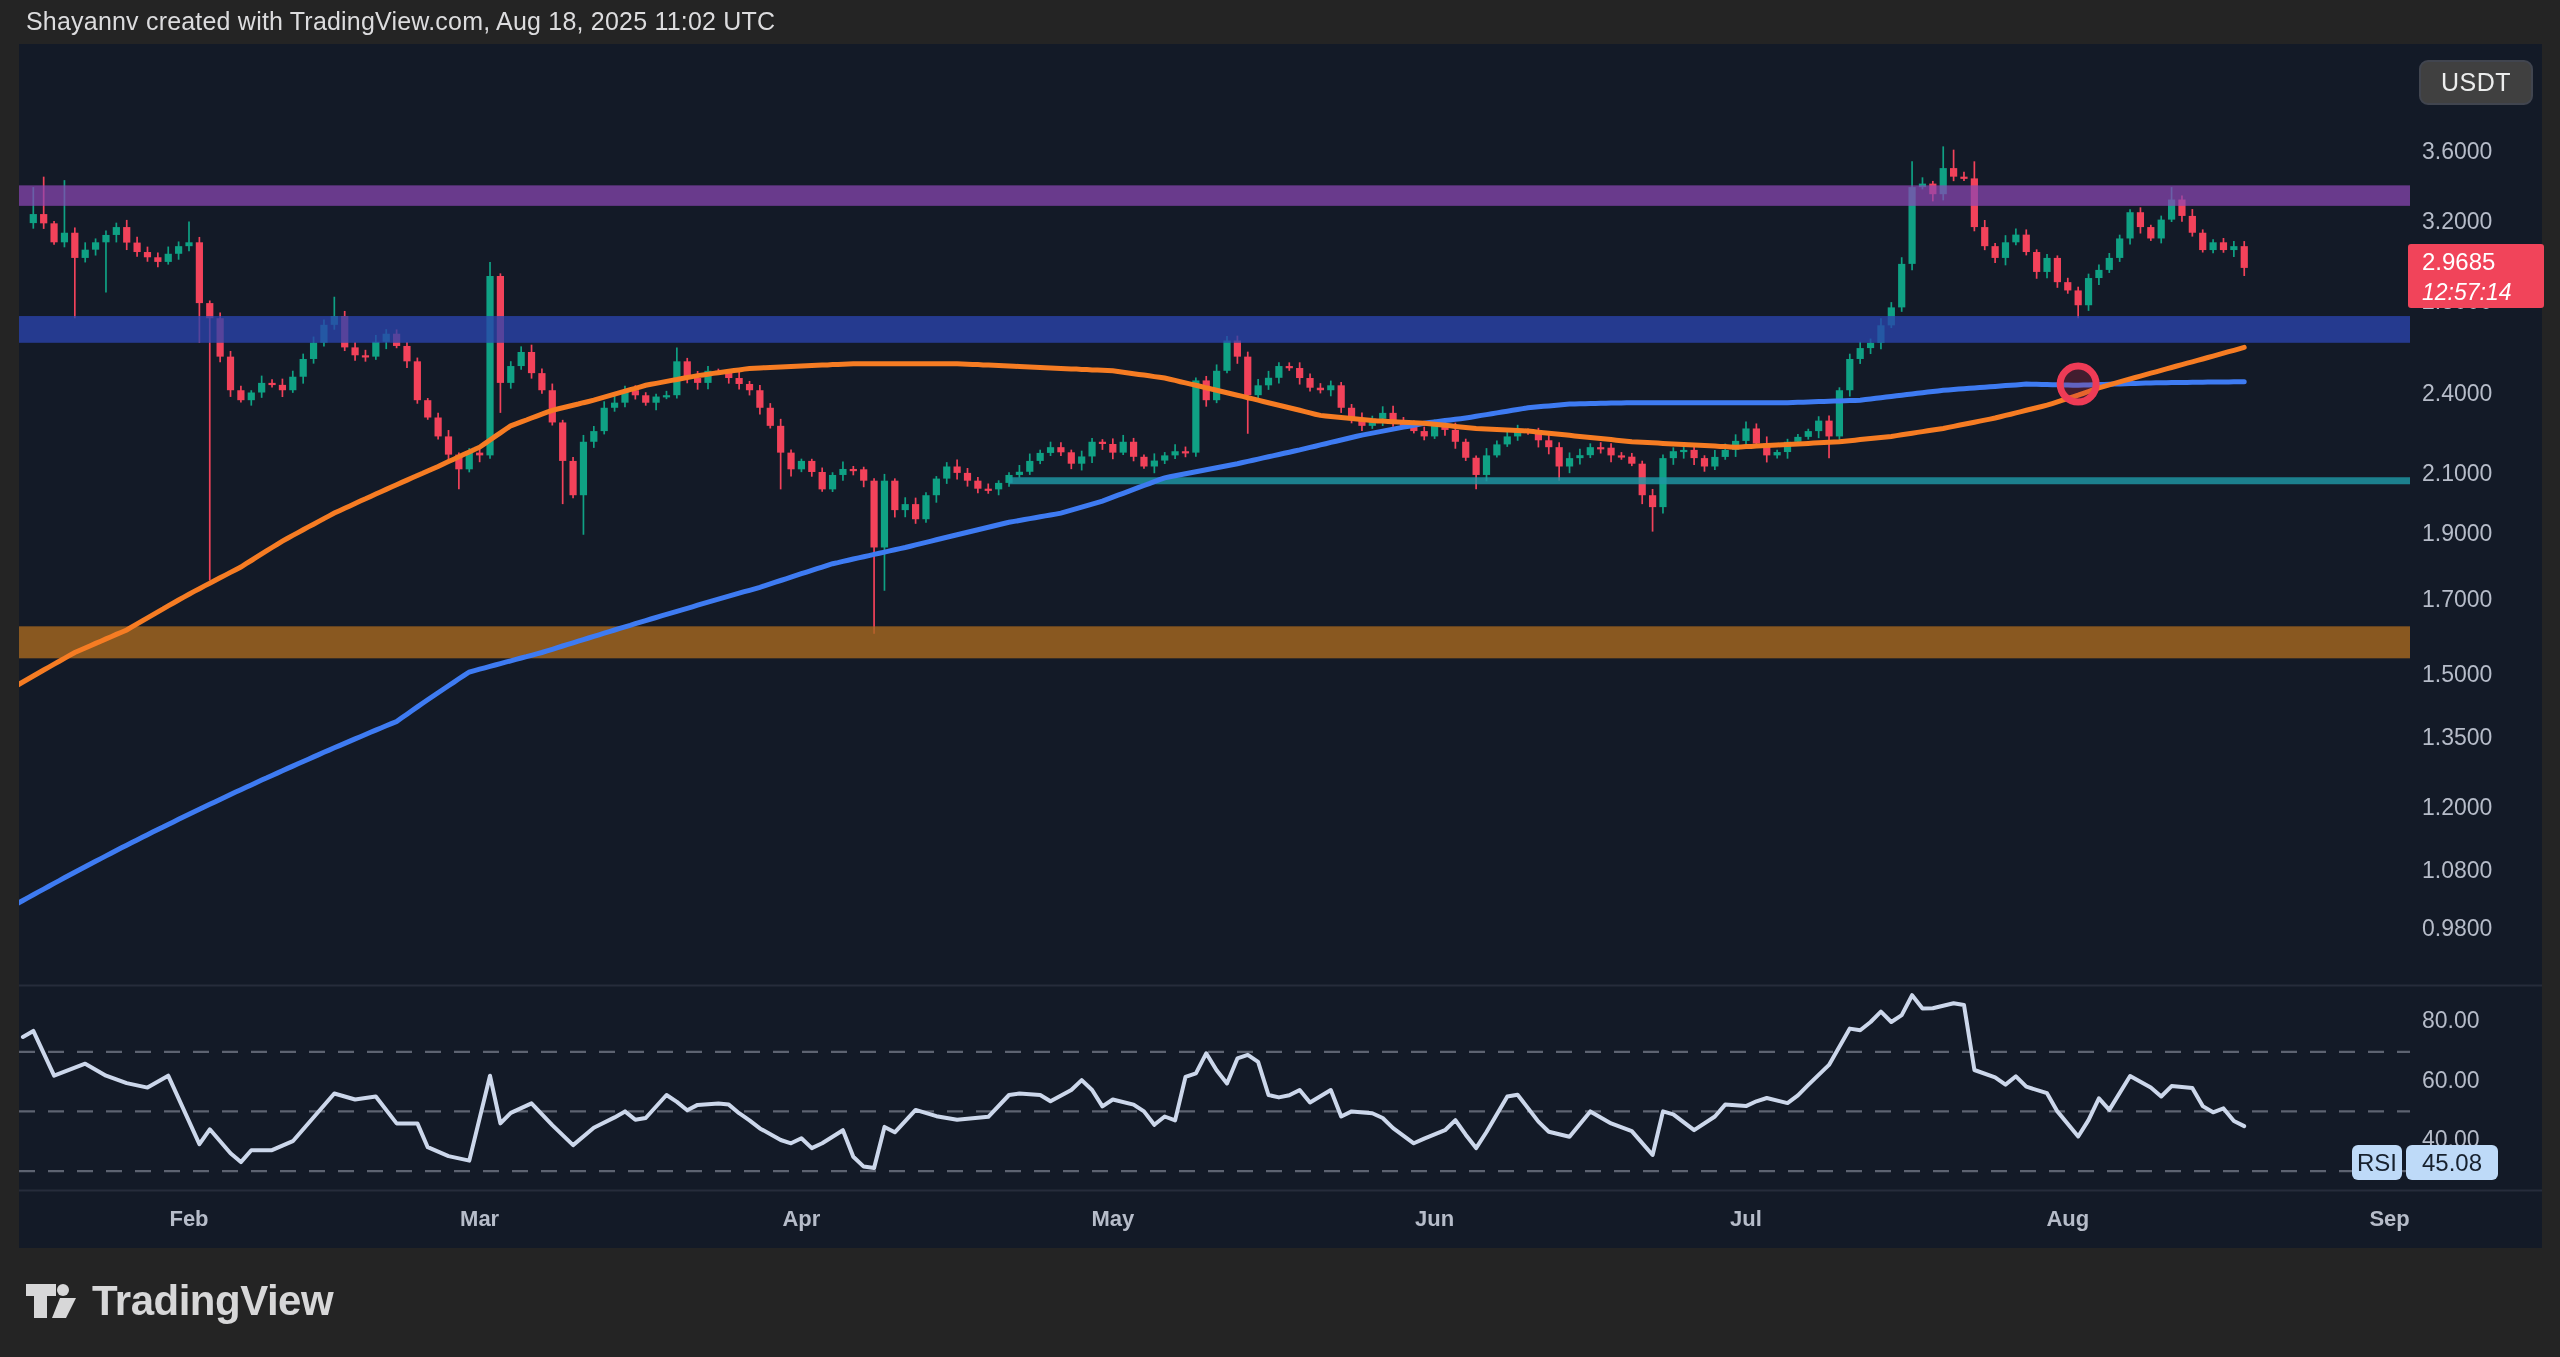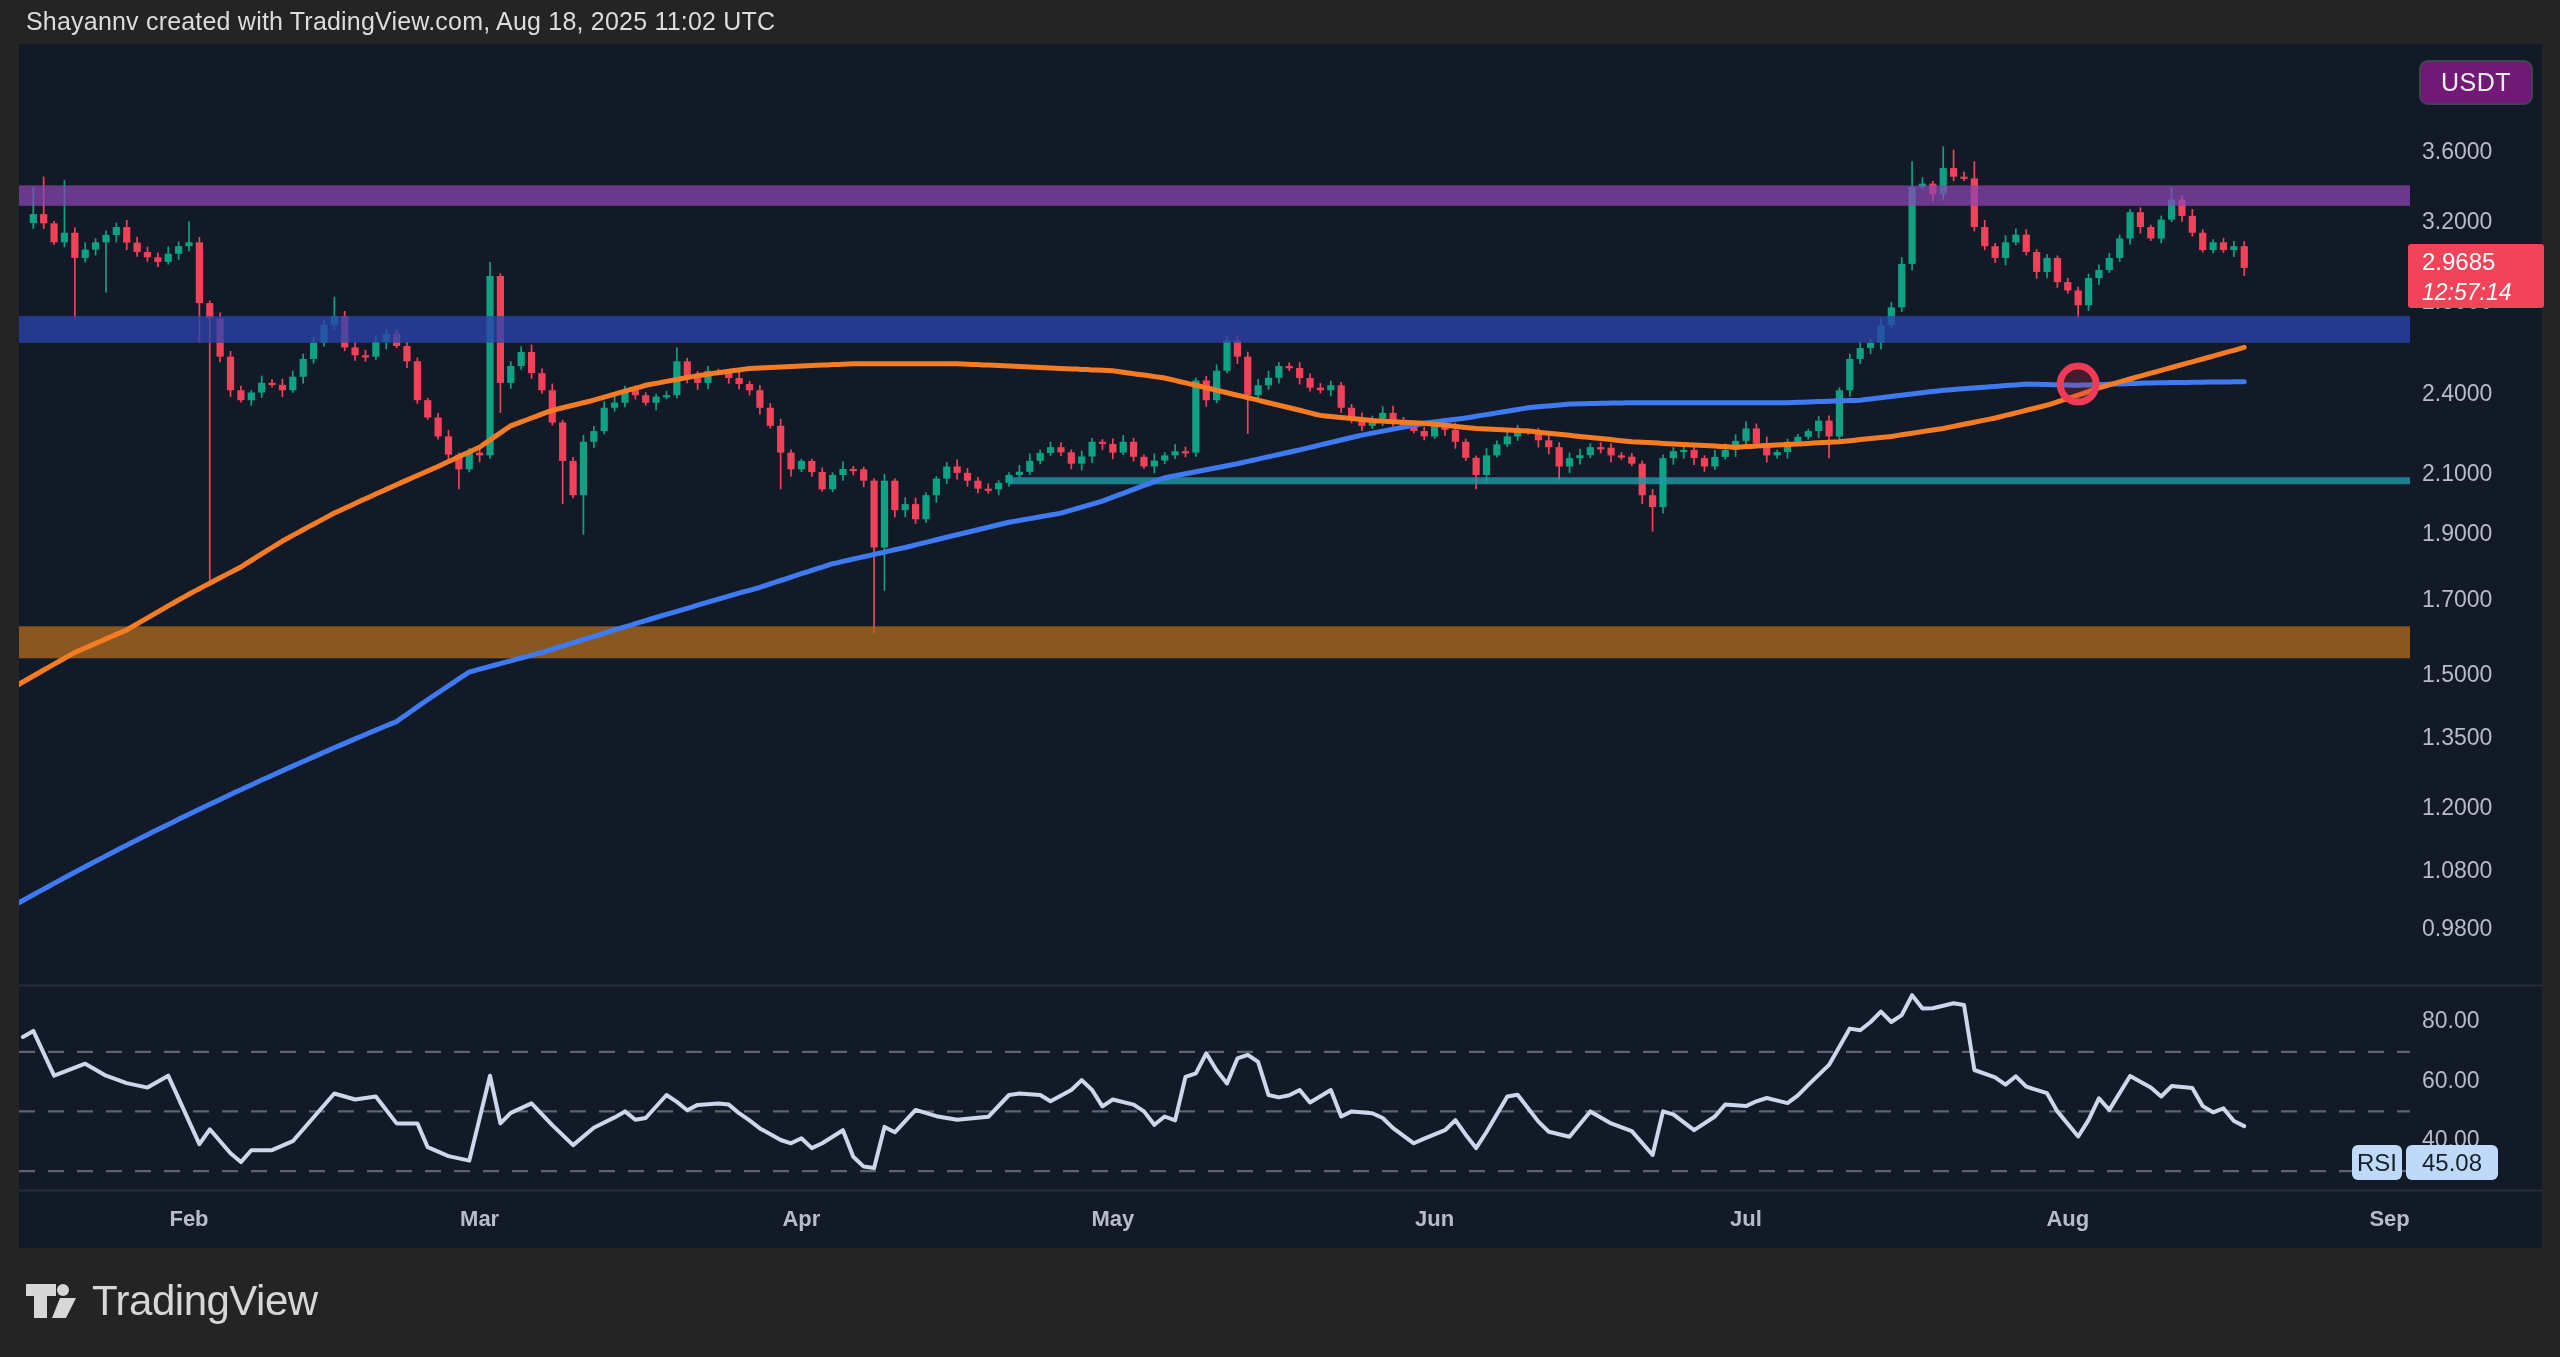--- a/index.html
+++ b/index.html
@@ -1,33 +1,33 @@
 <!DOCTYPE html>
 <html><head>
 <meta charset="utf-8">
 <style>
   html,body{margin:0;padding:0;background:#242424;width:2560px;height:1357px;overflow:hidden;
     font-family:"Liberation Sans","DejaVu Sans",sans-serif;}
   #stage{position:relative;width:2560px;height:1357px;background:#242424;}
   #topbar{position:absolute;left:0;top:0;width:2112px;height:44px;background:#242424;}
   #topbar span{position:absolute;left:26px;top:7px;font-size:25px;color:#dcdcde;letter-spacing:.2px;}
   #chart{position:absolute;left:0;top:0;}
-  .usdt-badge{position:absolute;left:2419px;top:60px;width:110px;height:41px;background:#701a75;
+  .usdt-badge{position:absolute;left:2419px;top:60px;width:110px;height:41px;background:#404040;
     border:2px solid #41454f;border-radius:9px;color:#eceded;font-size:25px;display:flex;
     align-items:center;justify-content:center;letter-spacing:.5px;}
   .price-label{position:absolute;left:2408px;top:244px;width:136px;height:64px;background:#f1445a;
     border-radius:3px;color:#ffffff;box-sizing:border-box;padding:3px 0 0 14px;line-height:30px;}
   .price-label .pl{font-size:24px;}
   .price-label .cd{font-size:23px;font-style:italic;}
   .rsi-chip{position:absolute;top:1145px;height:35px;background:#bedaf8;color:#17212e;
     border-radius:6px;display:flex;align-items:center;justify-content:center;font-size:24px;}
   #rsi-name{left:2352px;width:50px;}
   #rsi-val{left:2406px;width:92px;}
   #logo{position:absolute;left:24px;top:1274px;display:flex;align-items:center;gap:14px;}
-  #logo .word{font-size:42px;font-weight:normal;color:#d7d7d8;letter-spacing:-0.5px;}
+  #logo .word{font-size:42px;font-weight:bold;color:#d7d7d8;letter-spacing:-0.5px;}
 </style>
 </head>
 <body>
 
 <div id="stage">
   <svg id="chart" width="2560" height="1357">
       <rect x="19" y="44" width="2523" height="1204" fill="#131a27"></rect>
       <defs>
         <clipPath id="plotclip">
           <rect x="19" y="44" width="2391" height="1146"></rect>

